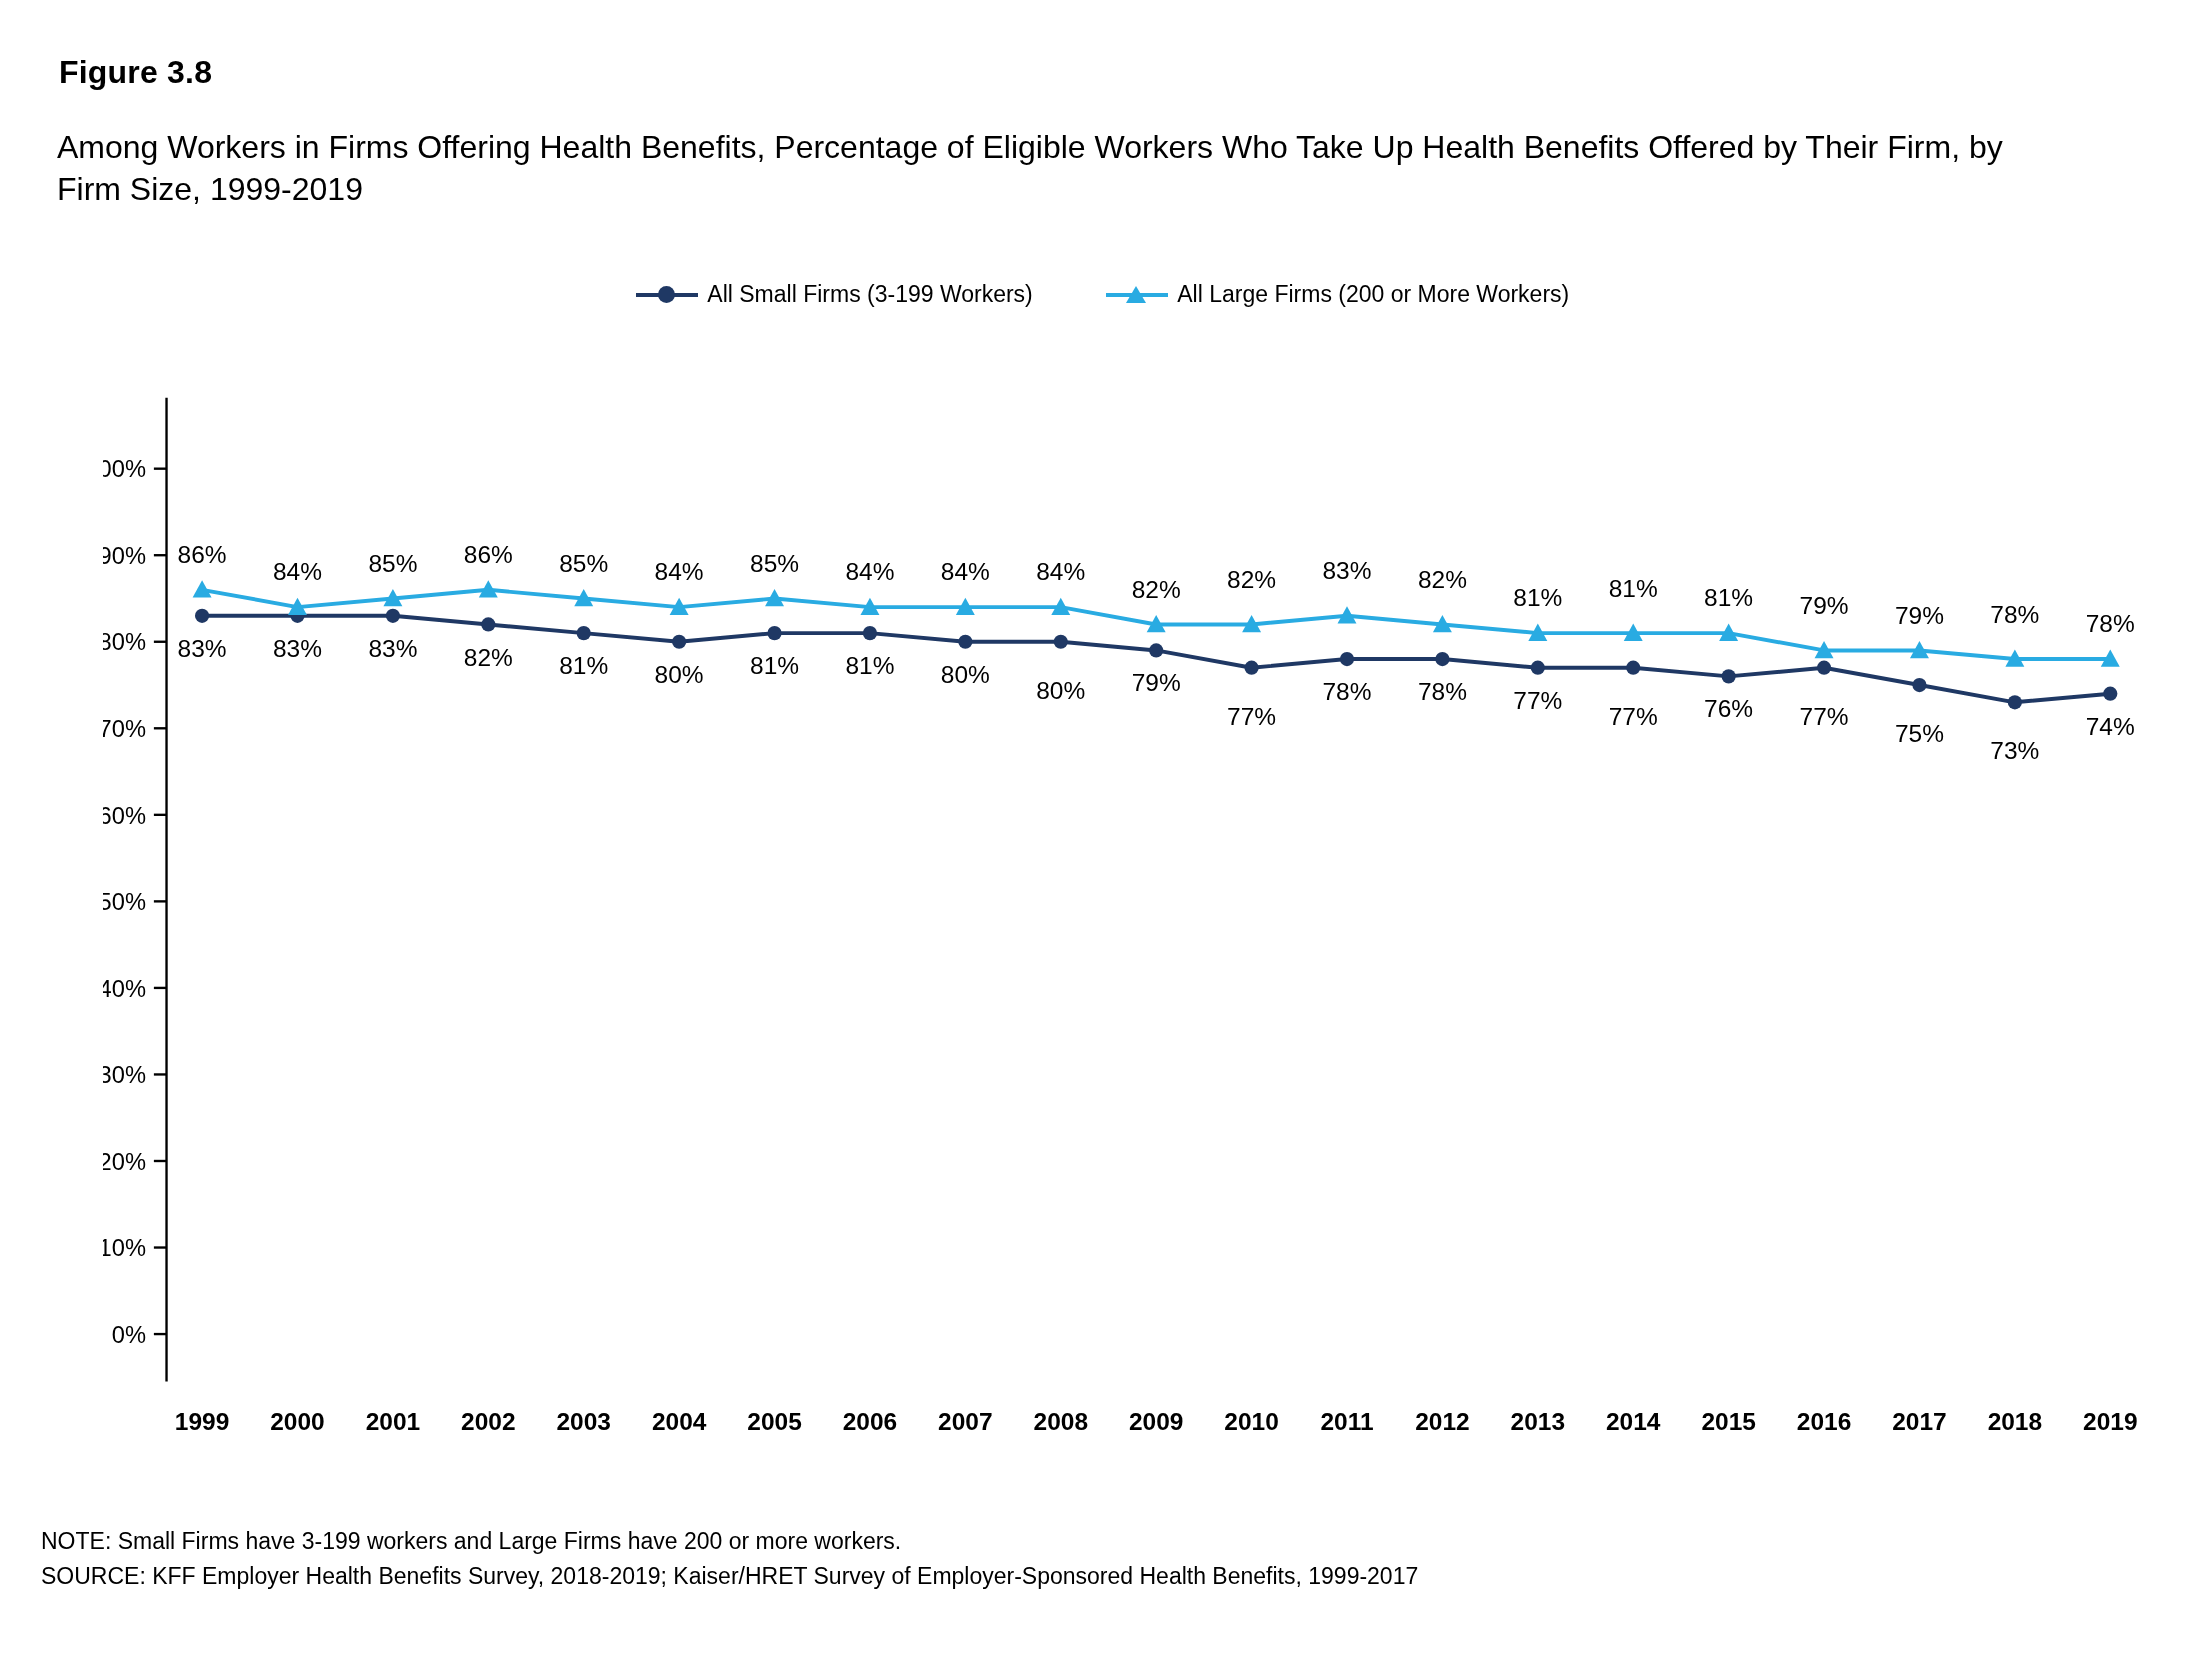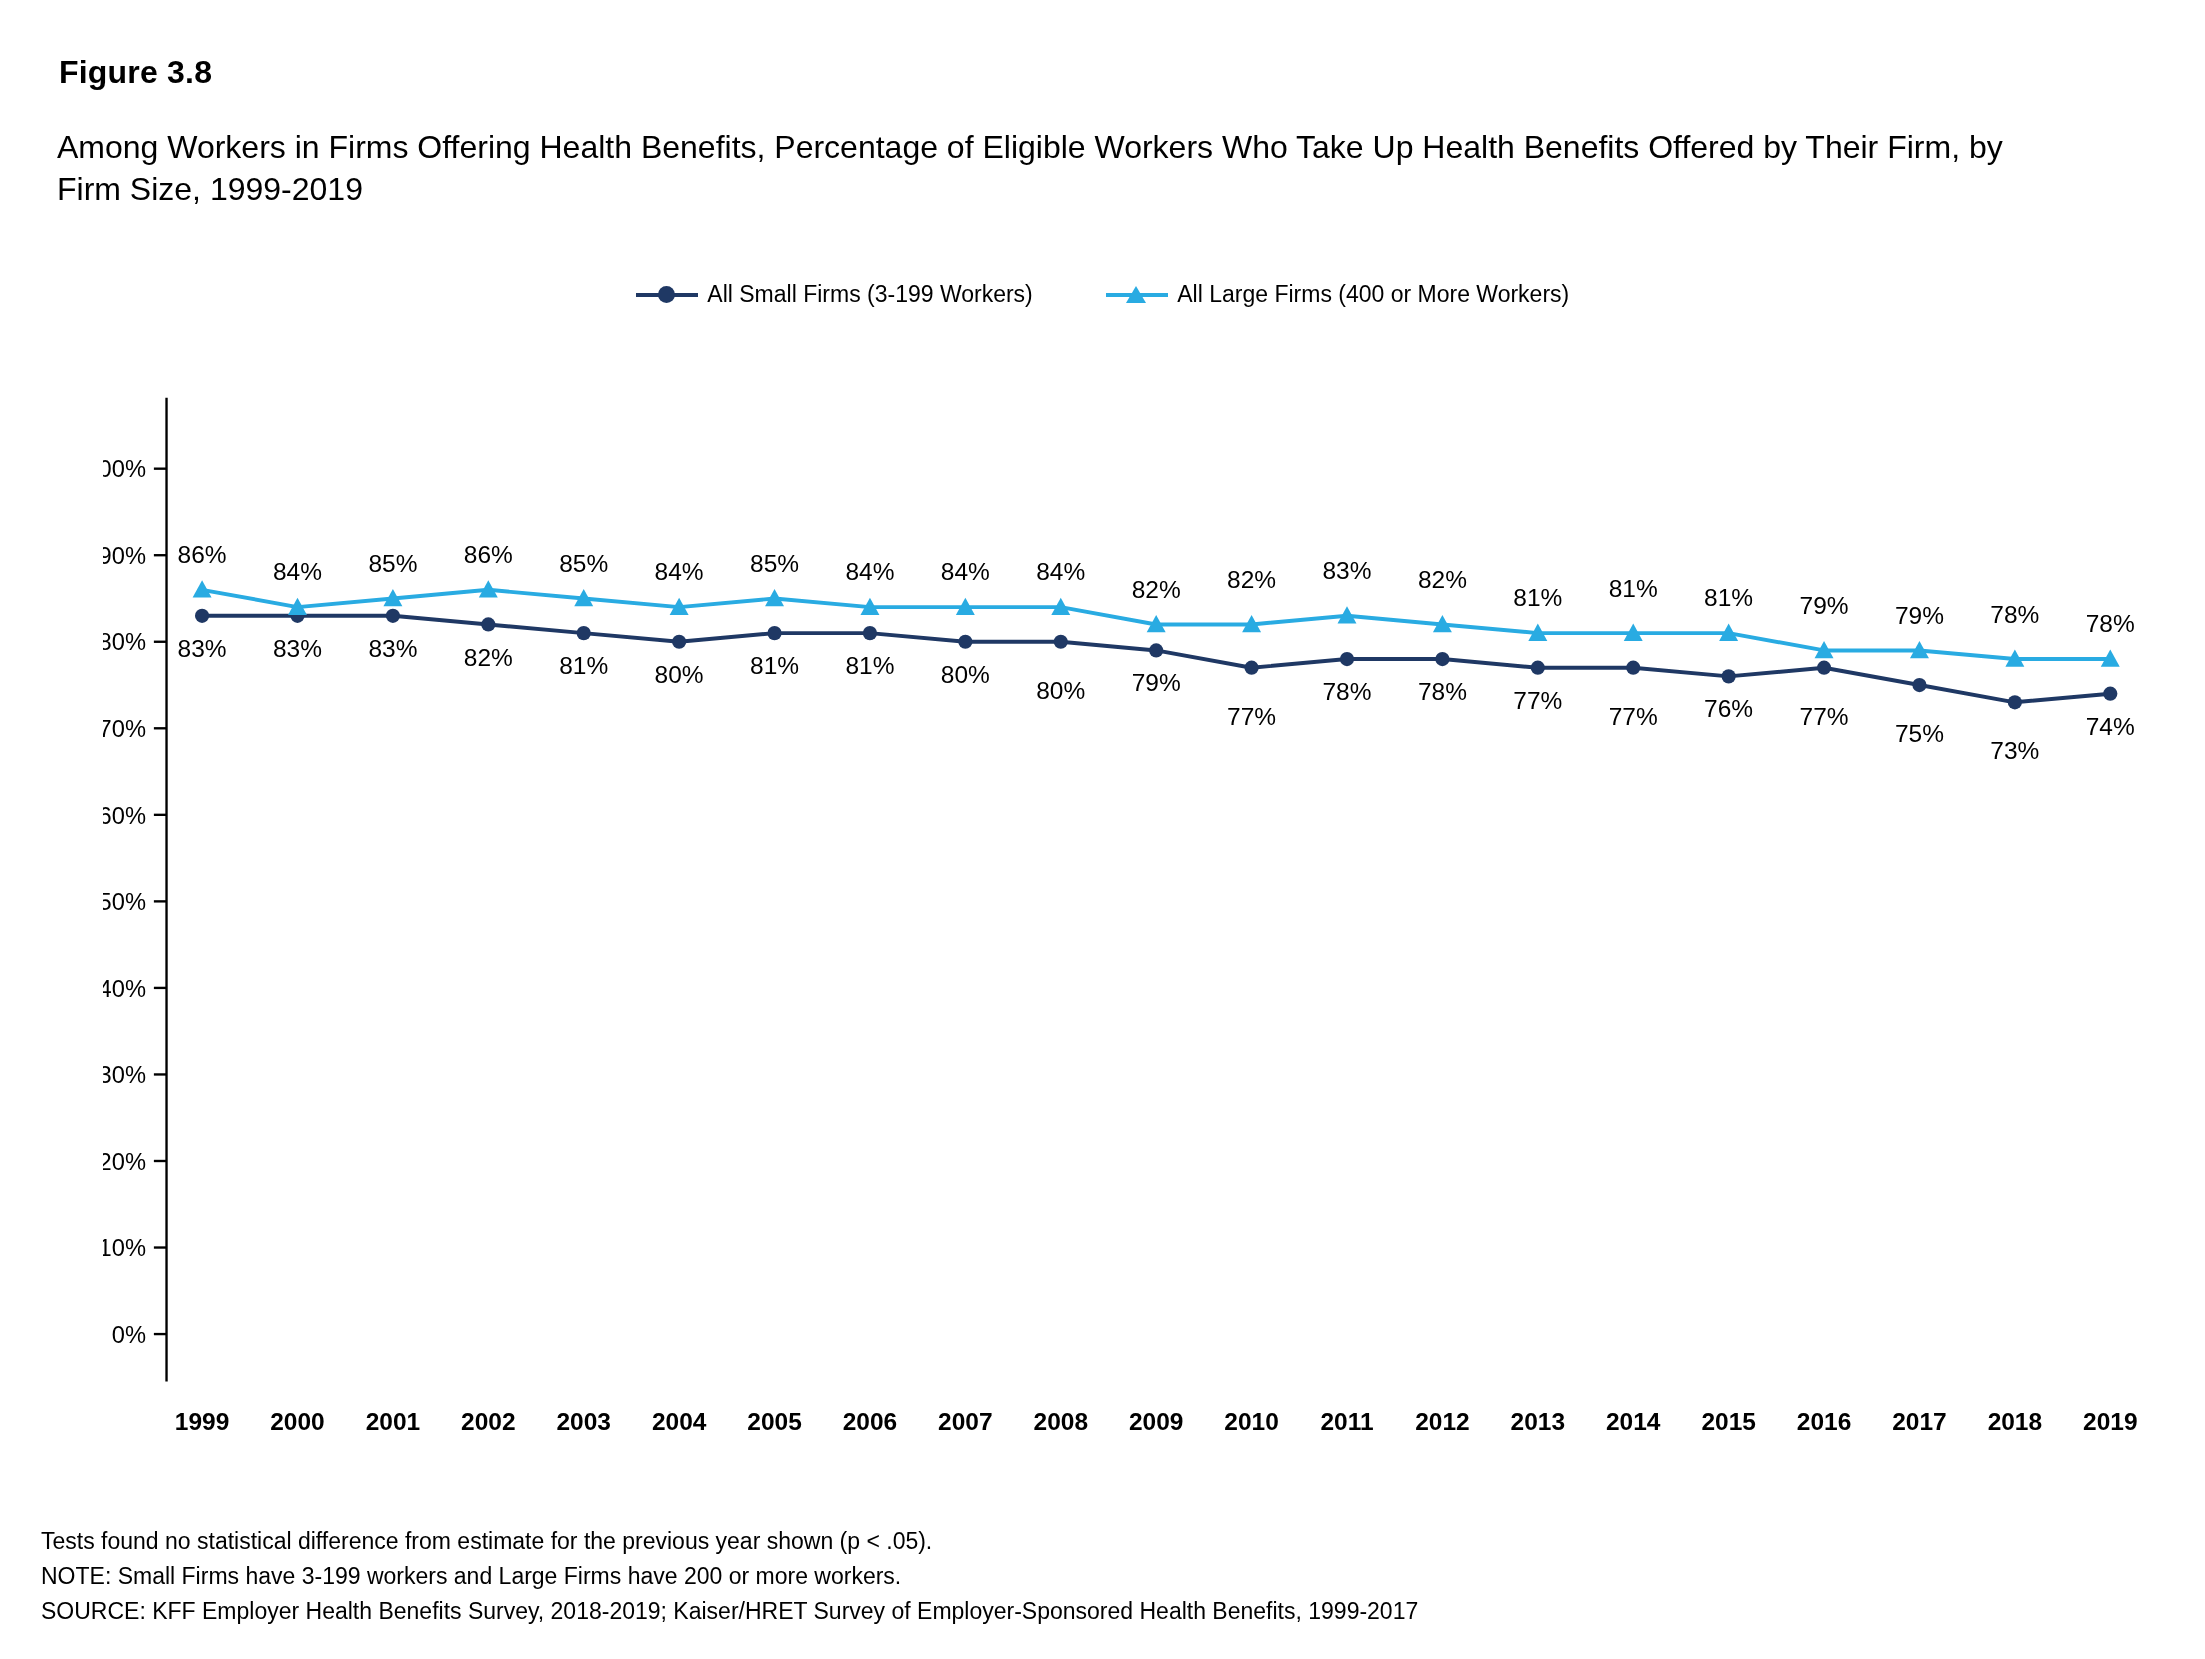--- a/index.html
+++ b/index.html
@@ -133,21 +133,21 @@
         <span class="lswline" style="background:#1F3864"></span>
         <span class="lswmark mark-circle" style="background:#1F3864"></span>
       </span>
       <span>All Small Firms (3-199 Workers)</span>
     </div>
     <div class="legend-item">
       <span class="legend-swatch">
         <span class="lswline" style="background:#29ABE2"></span>
         <span class="lswmark mark-tri"></span>
       </span>
-      <span>All Large Firms (400 or More Workers)</span>
+      <span>All Large Firms (200 or More Workers)</span>
     </div>
   </div>
 
   <div class="plot">
     <svg class="chart" id="chart-svg" width="2055" height="1122" viewBox="0 0 2600 1420">
         <line x1="80" y1="25" x2="80" y2="1270" stroke="#000" stroke-width="3"></line>
         <line x1="64" y1="1210" x2="80" y2="1210" stroke="#000" stroke-width="3"></line>
         <text x="54" y="1221" text-anchor="end" class="axis-tick-label">0%</text>
         <line x1="64" y1="1100.4761904761904" x2="80" y2="1100.4761904761904" stroke="#000" stroke-width="3"></line>
         <text x="54" y="1111.4761904761904" text-anchor="end" class="axis-tick-label">10%</text>
@@ -273,19 +273,18 @@
         <text x="1936.25" y="438.66666666666674" text-anchor="middle" class="dlabel">77%</text>
         <text x="2057" y="429.6190476190476" text-anchor="middle" class="dlabel">76%</text>
         <text x="2177.75" y="438.66666666666674" text-anchor="middle" class="dlabel">77%</text>
         <text x="2298.5" y="460.57142857142856" text-anchor="middle" class="dlabel">75%</text>
         <text x="2419.25" y="482.4761904761905" text-anchor="middle" class="dlabel">73%</text>
         <text x="2540" y="451.5238095238095" text-anchor="middle" class="dlabel">74%</text>
       </svg>
   </div>
 
   <div class="footnotes">
-    <div>Tests found no statistical difference from estimate for the previous year shown (p &lt; .05).</div>
     <div>NOTE: Small Firms have 3-199 workers and Large Firms have 200 or more workers.</div>
     <div>SOURCE: KFF Employer Health Benefits Survey, 2018-2019; Kaiser/HRET Survey of Employer-Sponsored Health Benefits, 1999-2017</div>
   </div>
 
 </div>
 
 
 </body></html>

